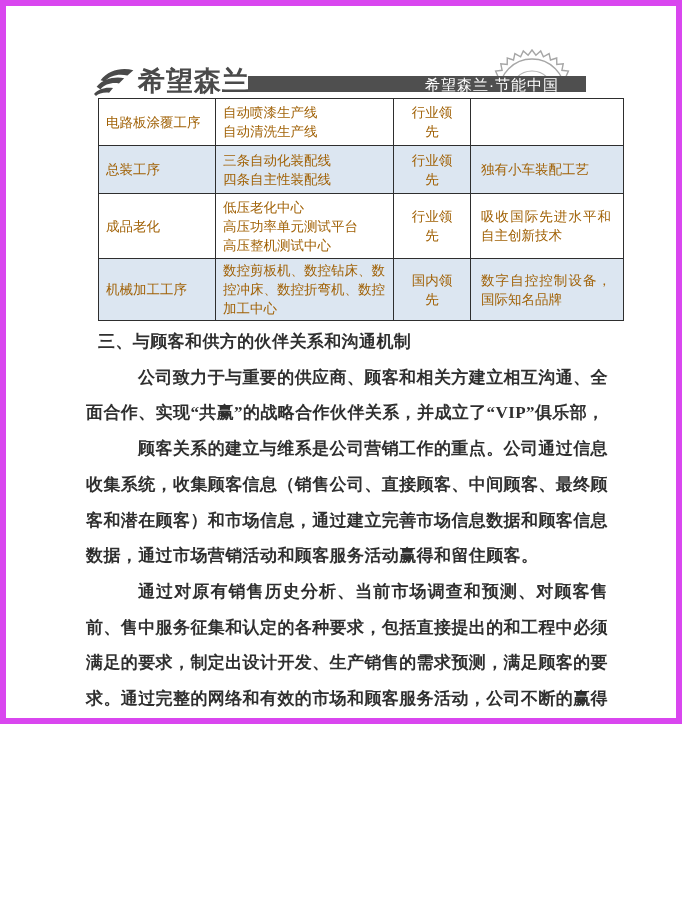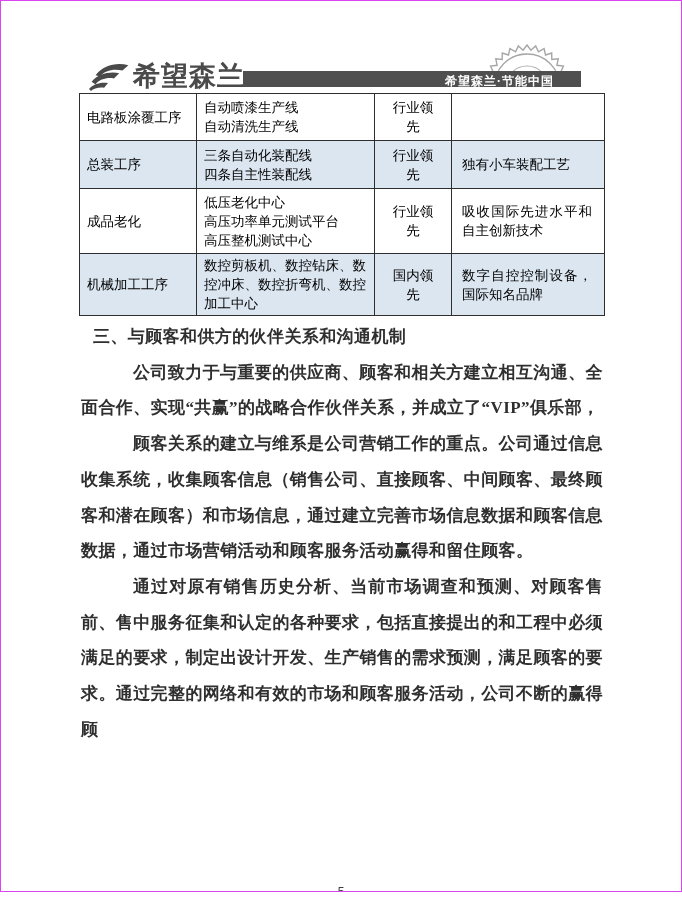--- a/index.html
+++ b/index.html
@@ -1,49 +1,49 @@
 <!DOCTYPE html>
 <html style="--banner-bg: #4f4f4f; --logo-gray: #4a4a4a; --row-shade: #dce6f1; --table-border: #2e2e2e; --body-text: #2f2f2f; --gear-stroke: #a6a6a6;"><head>
 <meta charset="utf-8">
 <style>
   :root{
     --banner-bg:#4f4f4f; --logo-gray:#4a4a4a; --row-shade:#dce6f1;
     --table-border:#2e2e2e; --body-text:#2f2f2f; --gear-stroke:#a6a6a6;
   }
   html,body{margin:0;padding:0;background:#fff;}
   .page{
-    position:relative; width:682px; height:892px; background:#ffffff;
+    position:relative; width:682px; height:724px; background:#ffffff;
     font-family:"Liberation Serif","DejaVu Serif",serif;
     color:var(--body-text); overflow:hidden; box-sizing:border-box;
-    border:1px solid #d946ef;
+    border:6px solid #d946ef;
   }
   
   .logo-mark{position:absolute; left:88px; top:59px; width:42px; height:33px;}
   .logo-text{
     position:absolute; left:132px; top:60px; height:30px; line-height:30px;
     font-size:27px; font-weight:bold; color:var(--logo-gray); letter-spacing:1px;
     font-family:"Liberation Sans","DejaVu Sans",sans-serif;
   }
   .gear-clip{position:absolute; left:456px; top:38px; width:150px; height:48px; overflow:hidden; z-index:1;}
   .gear-clip svg{display:block;}
   .banner{
     position:absolute; left:242px; top:70px; width:338px; height:16px;
     background:var(--banner-bg); z-index:2; text-align:right; box-sizing:border-box;
     padding-right:27px;
   }
   .banner span{
-    display:inline-block; color:#ffffff; font-size:12px; font-weight:bold;
+    display:inline-block; color:#ffffff; font-size:15px; font-weight:normal;
     line-height:16px; letter-spacing:1px;
     font-family:"Liberation Sans","DejaVu Sans",sans-serif;
   }
   
   table.cap{
-    position:absolute; left:78px; top:92px; width:525px;
+    position:absolute; left:92px; top:92px; width:525px;
     border-collapse:collapse; table-layout:fixed;
-    font-size:13.5px; line-height:19px; color:#000000;
+    font-size:13.5px; line-height:19px; color:#a16207;
   }
   table.cap td{
     border:1px solid var(--table-border); vertical-align:middle;
     box-sizing:border-box; overflow:hidden;
   }
   table.cap tr.shaded td{background:var(--row-shade);}
   td.c1{padding:2px 2px 2px 7px;}
   td.c2{padding:2px 0 2px 7px; white-space:pre-line;}
   td.c3{text-align:center; padding:2px 16px;}
   td.c4{padding:2px 12px 2px 10px; text-align:justify;}

